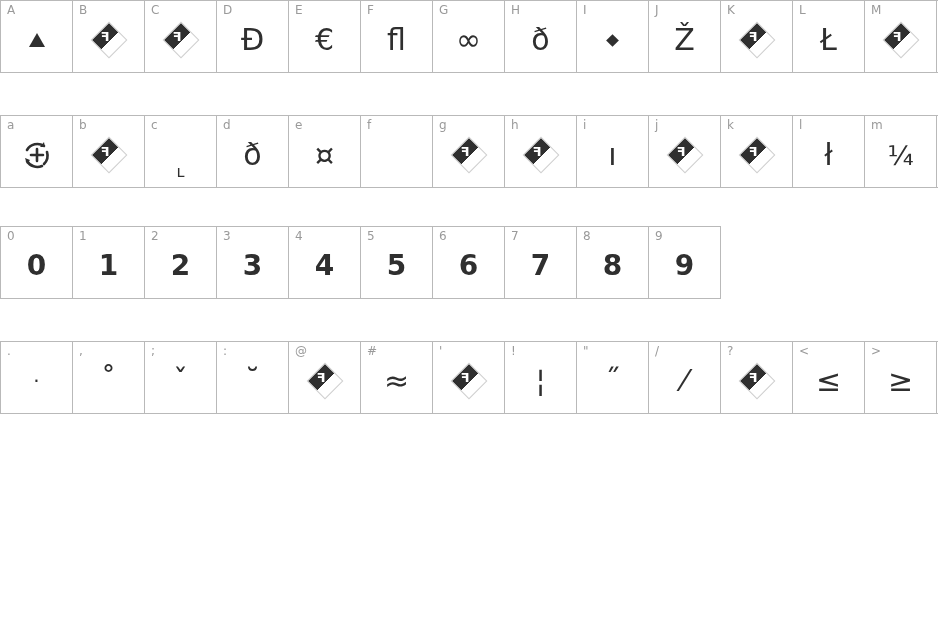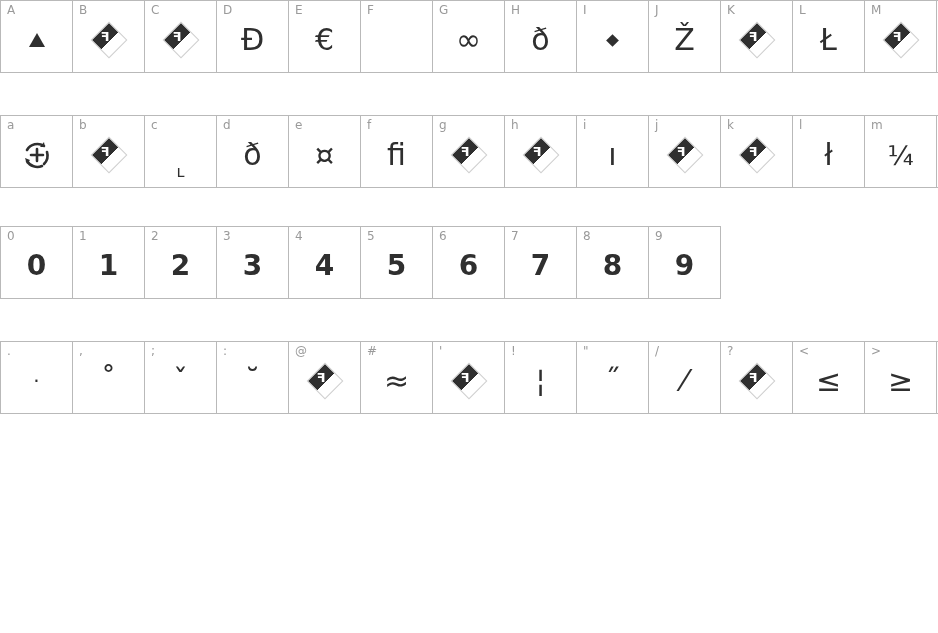--- a/index.html
+++ b/index.html
@@ -99,20 +99,21 @@
         <div class="cell">
           <div class="key">D</div>
           <div class="glyph">Đ</div>
         </div>
         <div class="cell">
           <div class="key">E</div>
           <div class="glyph">€</div>
         </div>
         <div class="cell">
           <div class="key">F</div>
+          <div class="glyph">fl</div>
         </div>
         <div class="cell">
           <div class="key">G</div>
           <div class="glyph">∞</div>
         </div>
         <div class="cell">
           <div class="key">H</div>
           <div class="glyph">ð</div>
         </div>
         <div class="cell">
@@ -175,21 +176,20 @@
         <div class="cell">
           <div class="key">d</div>
           <div class="glyph">ð</div>
         </div>
         <div class="cell">
           <div class="key">e</div>
           <div class="glyph">¤</div>
         </div>
         <div class="cell">
           <div class="key">f</div>
-          <div class="glyph">fi</div>
         </div>
         <div class="cell">
           <div class="key">g</div>
           <div class="glyph">
             <div class="miss"></div>
           </div>
         </div>
         <div class="cell">
           <div class="key">h</div>
           <div class="glyph">

